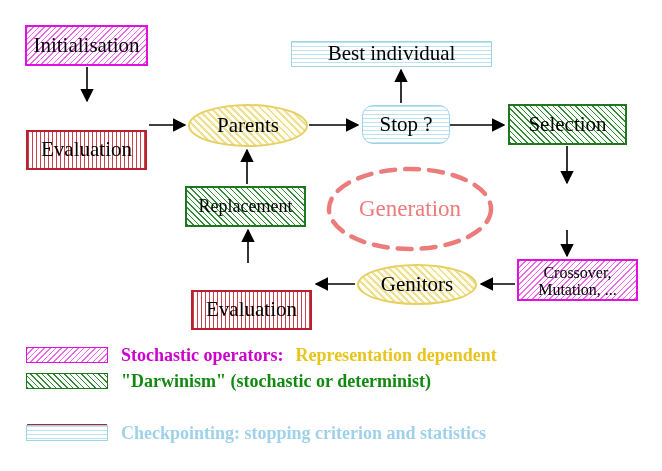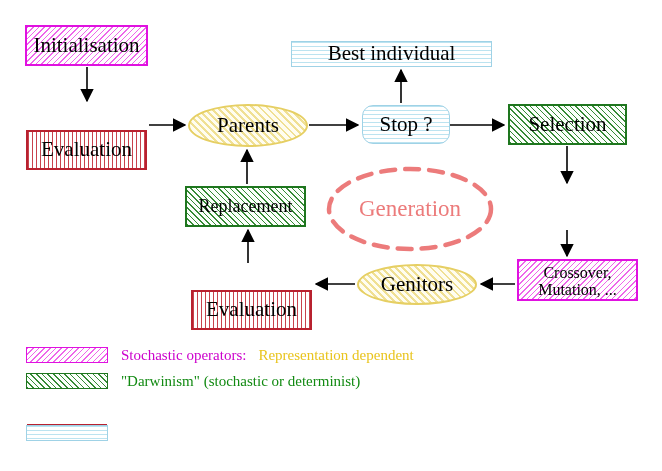--- a/index.html
+++ b/index.html
@@ -52,21 +52,21 @@
     color:#ec7b7b;font-size:23px;
   }
   
   .legend-swatch{position:absolute;box-sizing:border-box;width:82px;height:16px;}
   .legend-swatch.hatch-magenta{border-width:1px;}
   .legend-swatch.hatch-green{border-width:1px;}
   .legend-swatch.stripe-red{border-width:1px;}
   .legend-swatch.stripe-cyan{border-width:1px;}
   .legend-text{
     position:absolute;left:121px;height:22px;line-height:22px;
-    font-size:15px;font-weight:normal;white-space:nowrap;
+    font-size:18px;font-weight:bold;white-space:nowrap;
   }
   .lg-magenta{color:#cc00cc;}
   .lg-gold{color:#e9c41d;margin-left:12px;}
   .lg-green{color:#128a12;}
   .lg-red{color:#c42031;}
   .lg-cyan{color:#9fd2ea;}
 </style>
 </head>
 <body>
 
@@ -146,14 +146,17 @@
   </div>
 
   <div class="legend-swatch hatch-green" style="left:26px;top:373px;"></div>
   <div class="legend-text lg-green" style="top:370px;">
     <span>"Darwinism" (stochastic or determinist)</span>
   </div>
 
   <div class="legend-swatch stripe-red" style="left:27px;top:399px;width:80px;height:15px;"></div>
 
   <div class="legend-swatch stripe-cyan" style="left:26px;top:425px;"></div>
+  <div class="legend-text lg-cyan" style="top:422px;">
+    <span>Checkpointing: stopping criterion and statistics</span>
+  </div>
 
 </div>
 
 </body></html>

